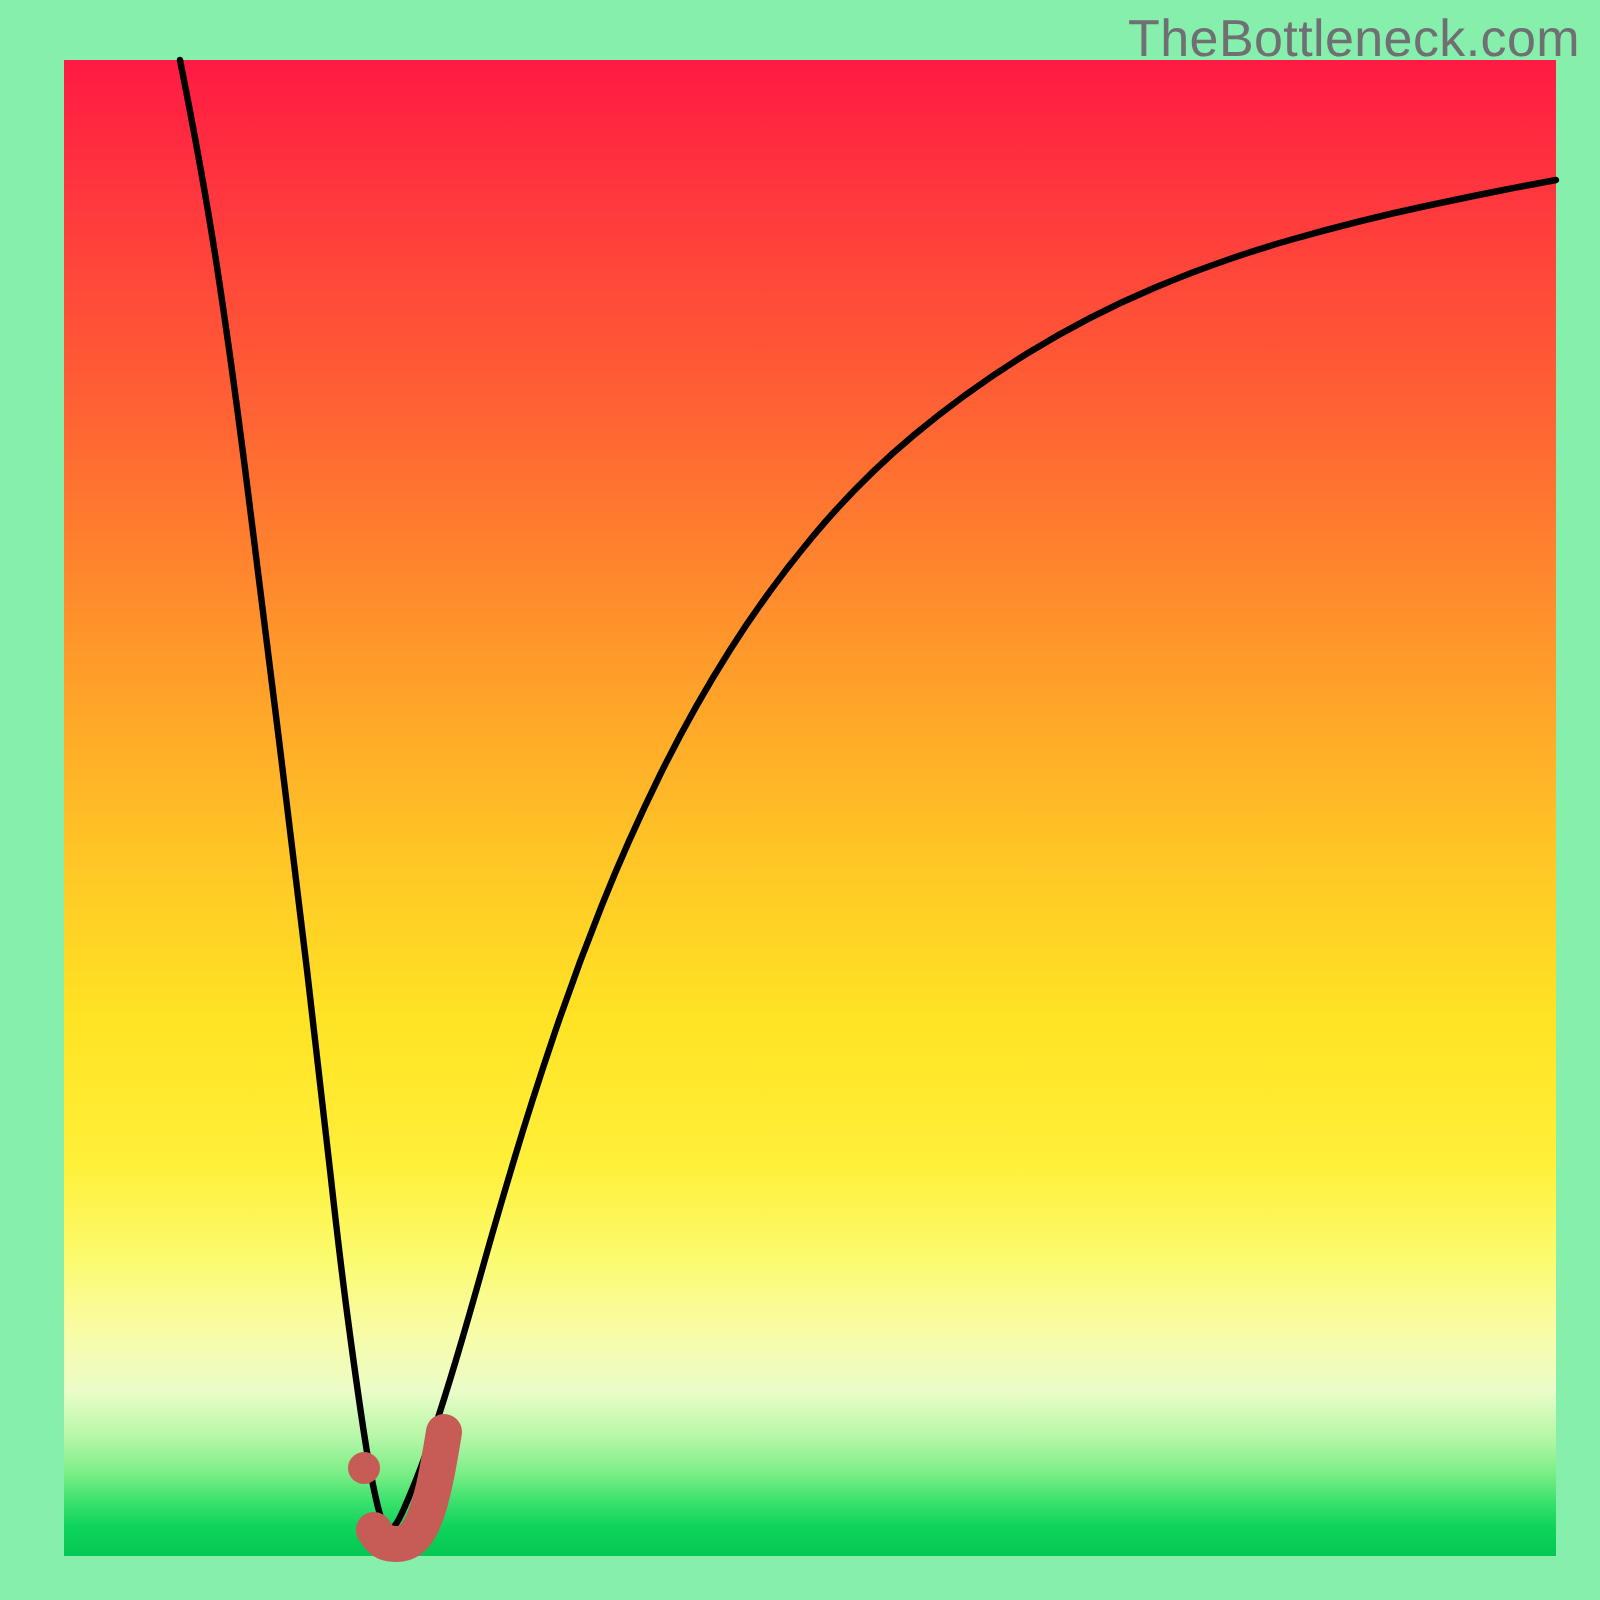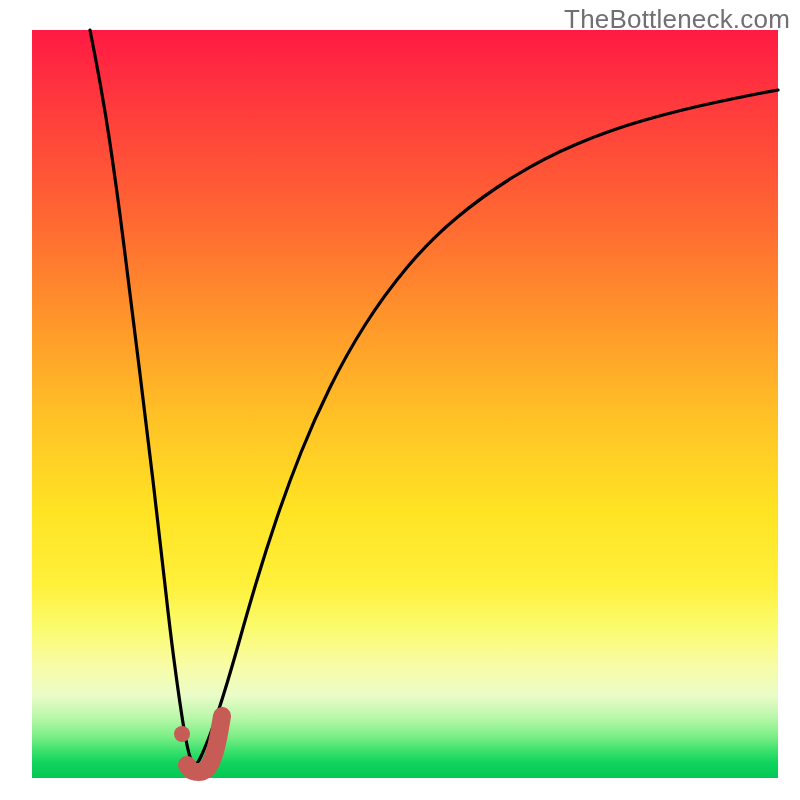--- a/index.html
+++ b/index.html
@@ -10,21 +10,21 @@
     background: #000;
     overflow: hidden;
     font-family: Arial, Helvetica, sans-serif;
   }
   .frame {
     position: absolute;
     left: 0;
     top: 0;
     width: 800px;
     height: 800px;
-    background: #ffffff;
+    background: #86efac;
   }
   .plot {
     position: absolute;
     left: 32px;
     top: 30px;
     width: 746px;
     height: 748px;
     
     background: linear-gradient(
       to bottom,

